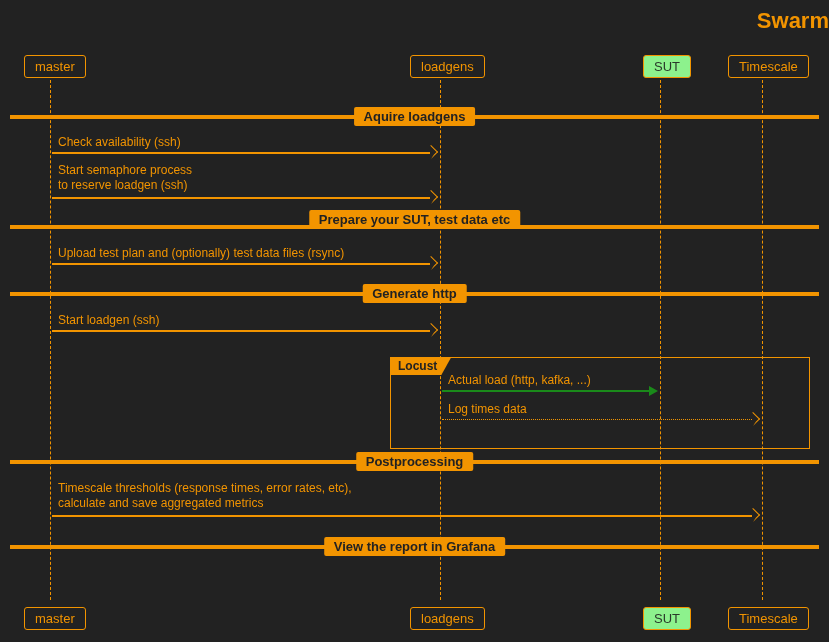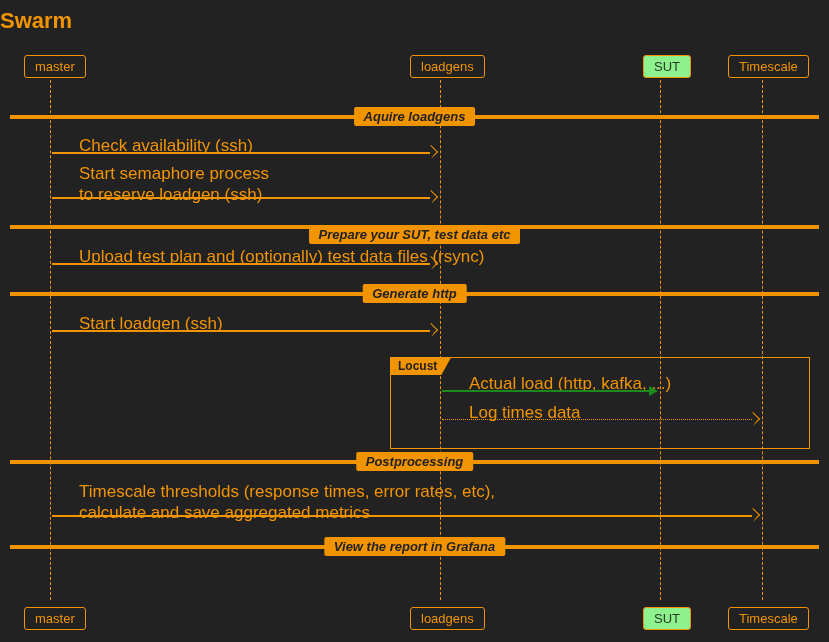--- a/index.html
+++ b/index.html
@@ -8,21 +8,21 @@
     font-family: "Segoe UI", Arial, sans-serif;
     width: 829px;
     height: 642px;
     position: relative;
     overflow: hidden;
   }
   .title {
     position: absolute;
     top: 8px;
     left: 0; right: 0;
-    text-align: left;
+    text-align: right;
     color: #f29400;
     font-weight: bold;
     font-size: 22px;
   }
   .participant {
     position: absolute;
     border: 1.5px solid #f29400;
     color: #f29400;
     font-size: 13px;
     padding: 3px 10px;
@@ -51,28 +51,26 @@
     position: absolute;
     left: 50%;
     transform: translateX(-50%);
     background: #f29400;
     color: #222222;
     font-size: 13px;
     font-weight: bold;
     padding: 2px 10px;
     border-radius: 2px;
     white-space: nowrap;
-    font-style: italic;
   }
   .msg {
     position: absolute;
     color: #f29400;
-    font-size: 17px;
+    font-size: 12px;
     line-height: 1.25;
-    margin-left: 21px;
   }
   .arrow-solid {
     position: absolute;
     height: 1.5px;
     background: #f29400;
   }
   .arrow-dotted {
     position: absolute;
     height: 0;
     border-top: 1.5px dotted #f29400;
@@ -134,21 +132,21 @@
 <div class="msg" style="top:135px;left:58px">Check availability (ssh)</div>
 <div class="arrow-solid" style="top:152px;left:52px;width:378px"></div>
 <div class="arrow-head open-right" style="top:147px;left:426px"></div>
 
 <div class="msg" style="top:163px;left:58px;white-space:pre">Start semaphore process
 to reserve loadgen (ssh)</div>
 <div class="arrow-solid" style="top:197px;left:52px;width:378px"></div>
 <div class="arrow-head open-right" style="top:192px;left:426px"></div>
 
 <div class="divider-line" style="top:225px"></div>
-<div class="divider-label" style="top:225px">Prepare your SUT, test data etc</div>
+<div class="divider-label" style="top:210px">Prepare your SUT, test data etc</div>
 
 <div class="msg" style="top:246px;left:58px">Upload test plan and (optionally) test data files (rsync)</div>
 <div class="arrow-solid" style="top:263px;left:52px;width:378px"></div>
 <div class="arrow-head open-right" style="top:258px;left:426px"></div>
 
 <div class="divider-line" style="top:292px"></div>
 <div class="divider-label" style="top:284px">Generate http</div>
 
 <div class="msg" style="top:313px;left:58px">Start loadgen (ssh)</div>
 <div class="arrow-solid" style="top:330px;left:52px;width:378px"></div>

